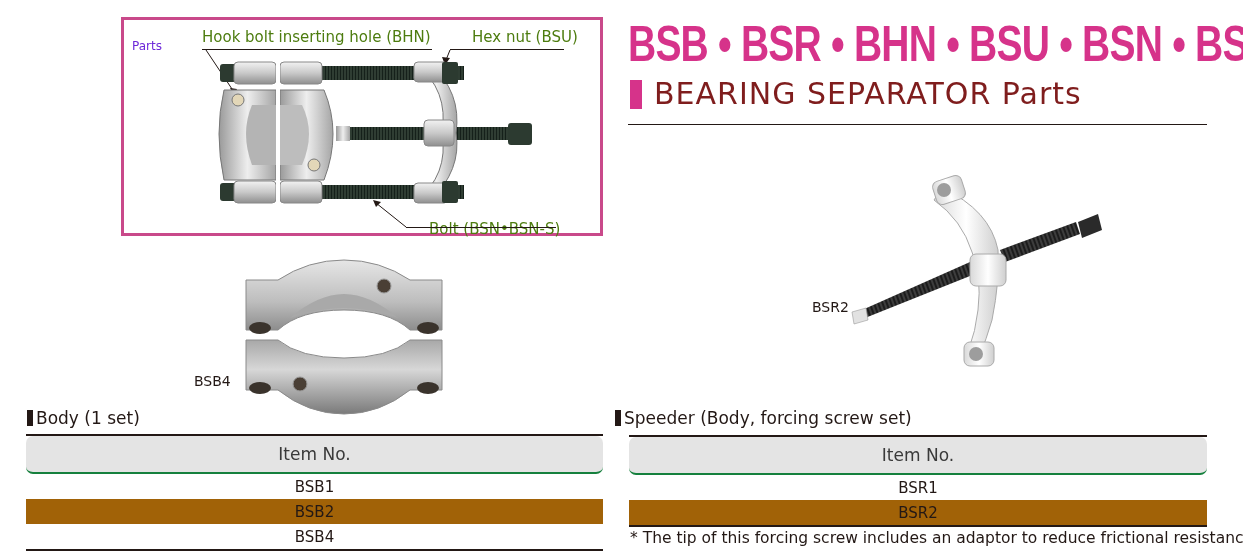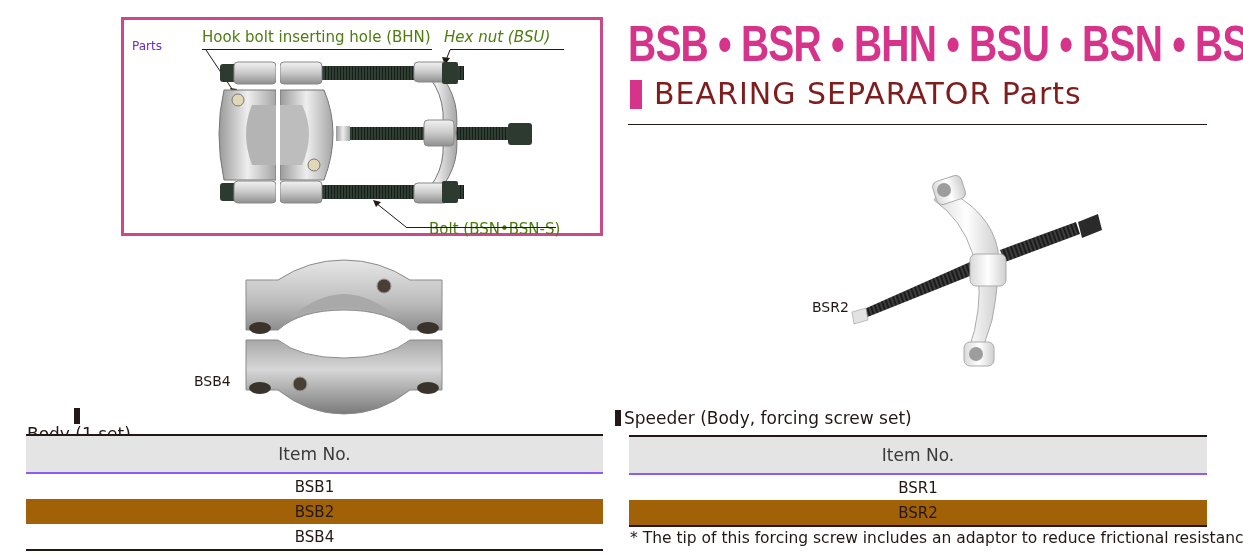--- a/index.html
+++ b/index.html
@@ -24,38 +24,38 @@
   .title-rule { left:628px; top:124px; width:579px; height:1px; background:#231815; }
 
   .img-label { font-size:14px; color:#231815; }
 
   
   .section-head { font-size:17px; color:#231815; white-space:nowrap; display:flex; align-items:center; }
   .section-head .sq { display:inline-block; width:6px; height:16px; background:#231815; margin-right:3px; }
 
   
   .tbl { position:absolute; border-top:2px solid #231815; border-bottom:2px solid #231815; }
-  .tbl .th { height:36px; background:#e4e4e4; border-bottom:2px solid #8b5cf6;
-             display:flex; align-items:center; justify-content:center; font-size:17px; color:#3a3a3a; }
+  .tbl .th { height:36px; background:#e4e4e4; border-bottom:2px solid #15803d;
+             display:flex; align-items:center; justify-content:center; font-size:17px; color:#3a3a3a;border-radius:7px; }
   .tbl .tr { height:25px; display:flex; align-items:center; justify-content:center;
              font-size:15px; font-weight:normal; color:#231815; }
   .tbl .tr.alt { background:#a16207; }
 
   .footnote { left:630px; top:529px; font-size:15.5px; color:#231815; white-space:nowrap; }
 </style>
 </head>
 <body>
 
 <div class="abs parts-frame">
   <div class="abs parts-label">Parts</div>
 
   <div class="abs callout" style="left:78px; top:8px;">Hook bolt inserting hole (BHN)</div>
   <div class="callout-line" style="left:78px; top:29px; width:230px;"></div>
 
-  <div class="abs callout" style="left:320px; top:8px;font-style:italic;">Hex nut (BSU)</div>
+  <div class="abs callout" style="left:348px; top:8px;">Hex nut (BSU)</div>
   <div class="callout-line" style="left:326px; top:29px; width:114px;"></div>
 
   <div class="abs callout" style="left:305px; top:200px;">Bolt (BSN•BSN-S)</div>
   <div class="callout-line" style="left:282px; top:207px; width:150px;"></div>
 
   <svg class="abs" style="left:0; top:0;" width="476" height="213" viewBox="0 0 476 213">
     <defs>
       <linearGradient id="metal" x1="0" y1="0" x2="0" y2="1">
         <stop offset="0" stop-color="#f2f2f2"></stop>
           <stop offset="0.5" stop-color="#c9c9c9"></stop>
@@ -164,21 +164,21 @@
 
   <path d="M92,18 Q140,40 148,80 Q150,110 142,150 Q136,170 130,185 L118,182 Q126,160 128,140 Q132,105 122,82 Q112,50 84,30 Z" fill="url(#sw)" stroke="#aaa"></path>
   <rect x="84" y="8" width="30" height="24" rx="6" fill="url(#sw)" stroke="#aaa" transform="rotate(-18 99 20)"></rect>
   <circle cx="94" cy="20" r="7" fill="#9d9d9d"></circle>
   <rect x="114" y="172" width="30" height="24" rx="6" fill="url(#sw)" stroke="#aaa"></rect>
   <circle cx="126" cy="184" r="7" fill="#9d9d9d"></circle>
   <rect x="120" y="84" width="36" height="32" rx="6" fill="url(#sw)" stroke="#aaa"></rect>
 </svg>
 <div class="abs img-label" style="left:812px; top:299px;">BSR2</div>
 
-<div class="abs section-head" style="left:27px; top:408px;flex-direction:column;">
+<div class="abs section-head" style="left:27px; top:408px;">
   <span class="sq"></span>
   <span>Body (1 set)</span>
 </div>
 <div class="tbl" style="left:26px; top:434px; width:577px;">
   <div class="th">Item No.</div>
   <div class="tr">BSB1</div>
   <div class="tr alt">BSB2</div>
   <div class="tr">BSB4</div>
 </div>
 

